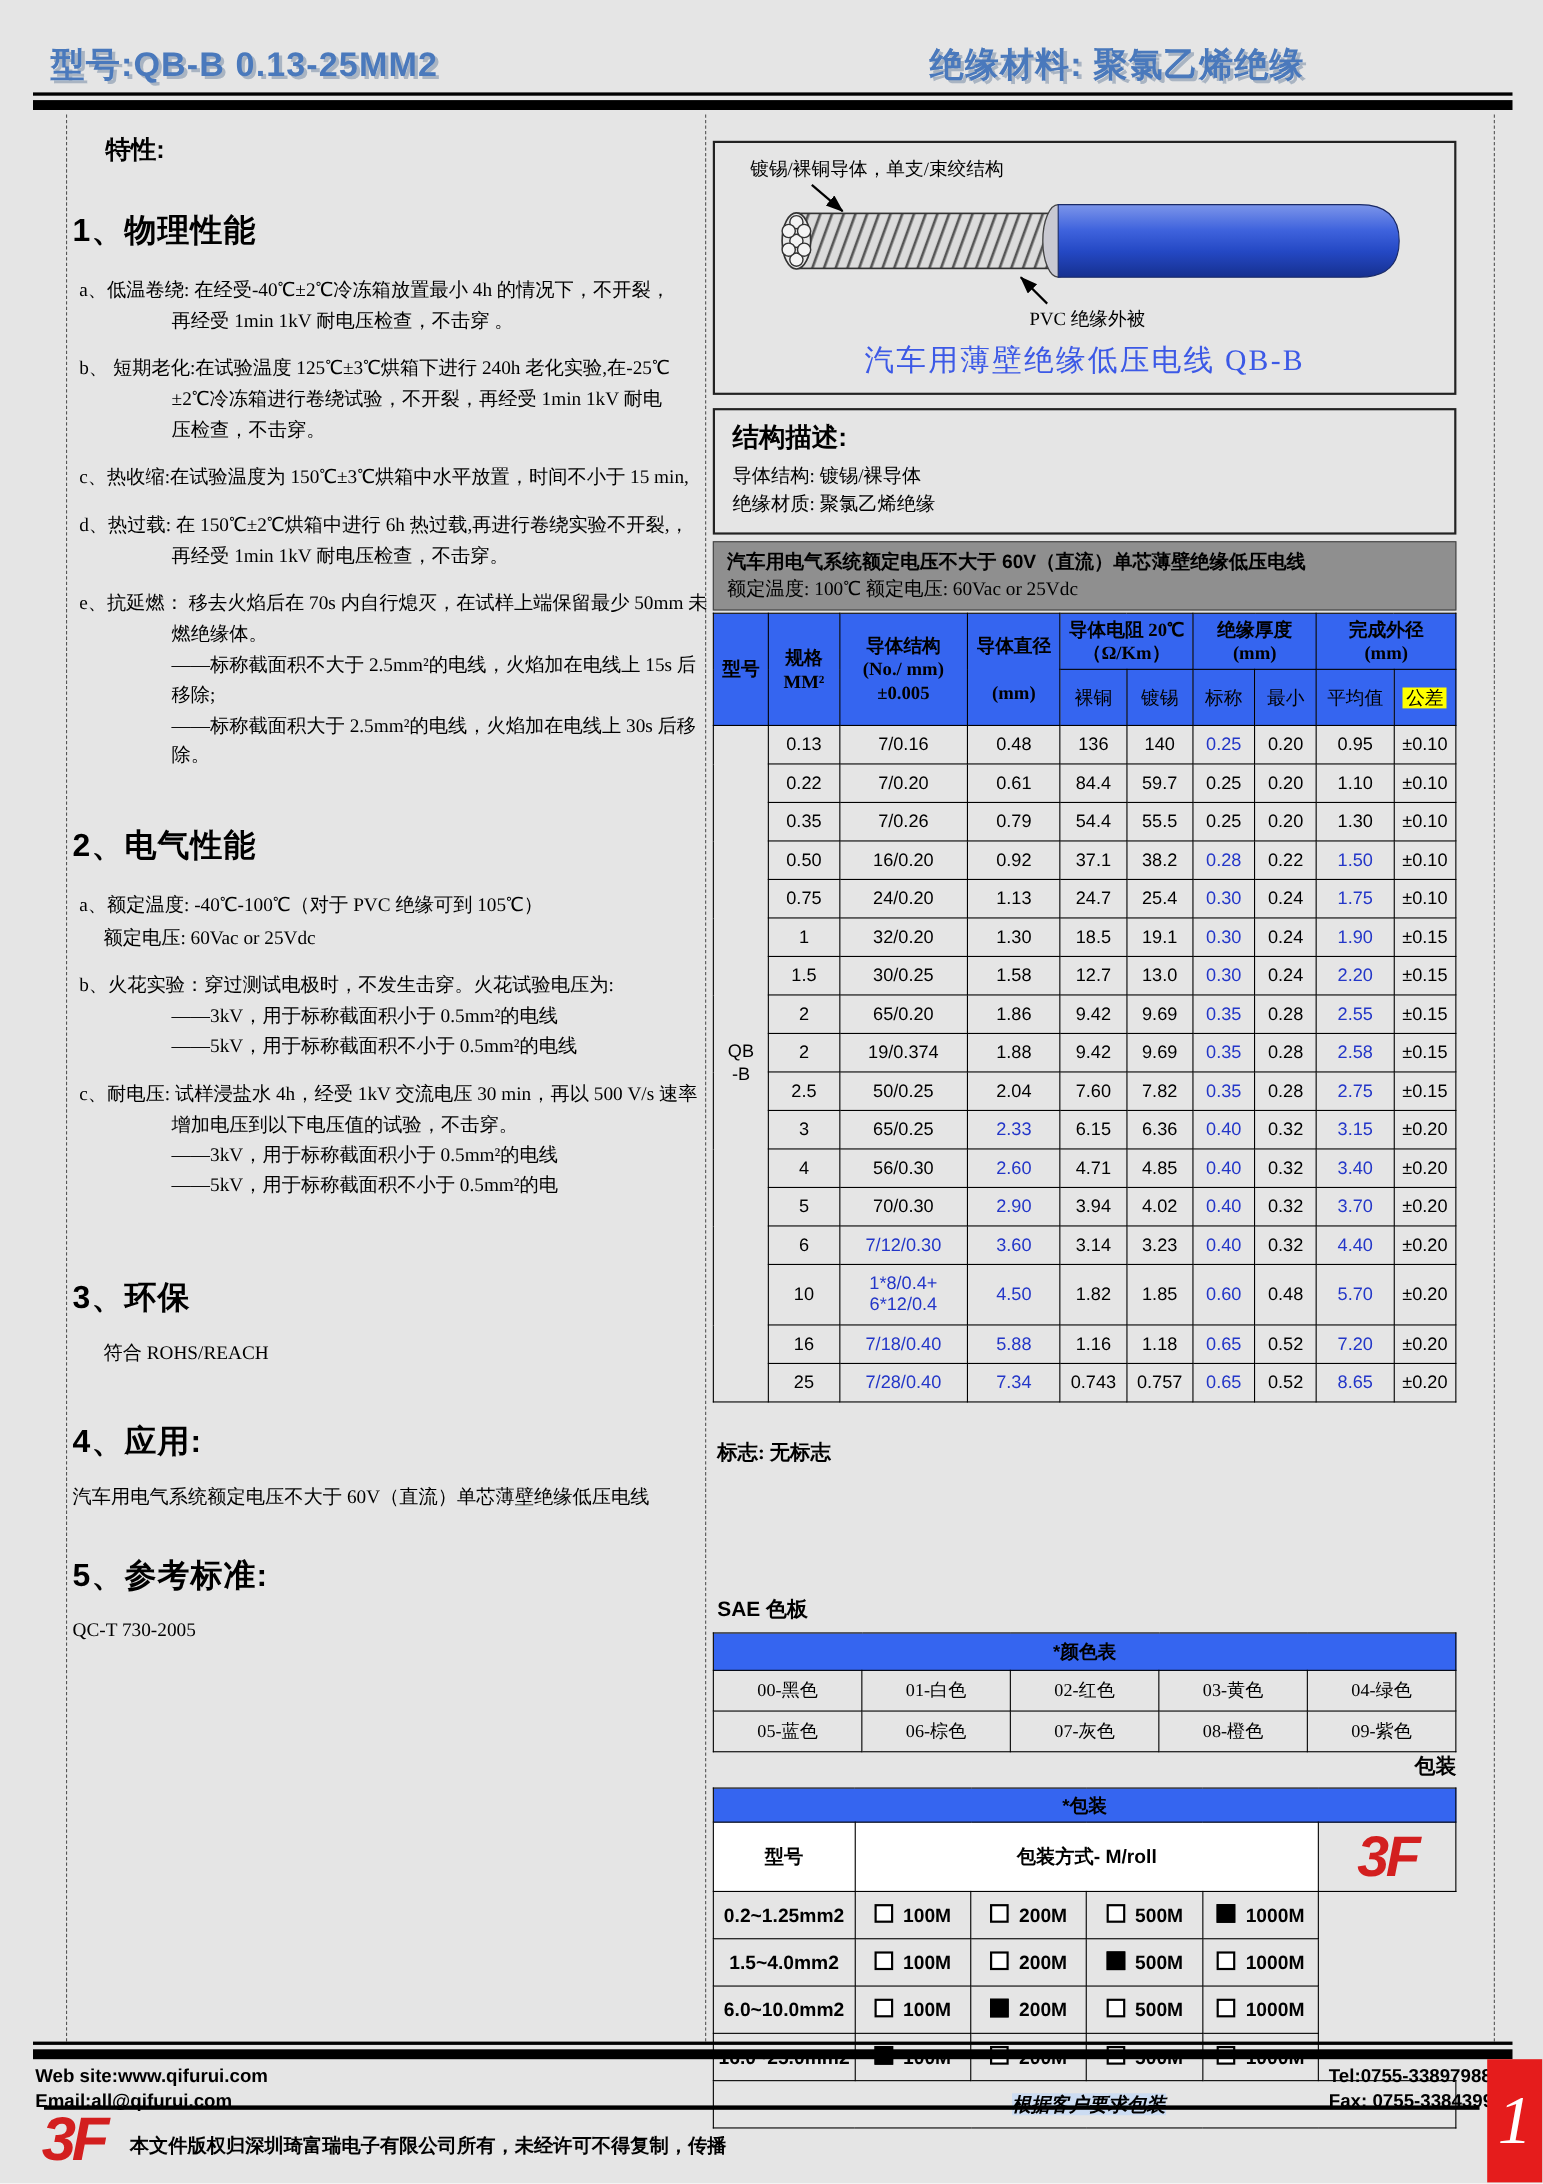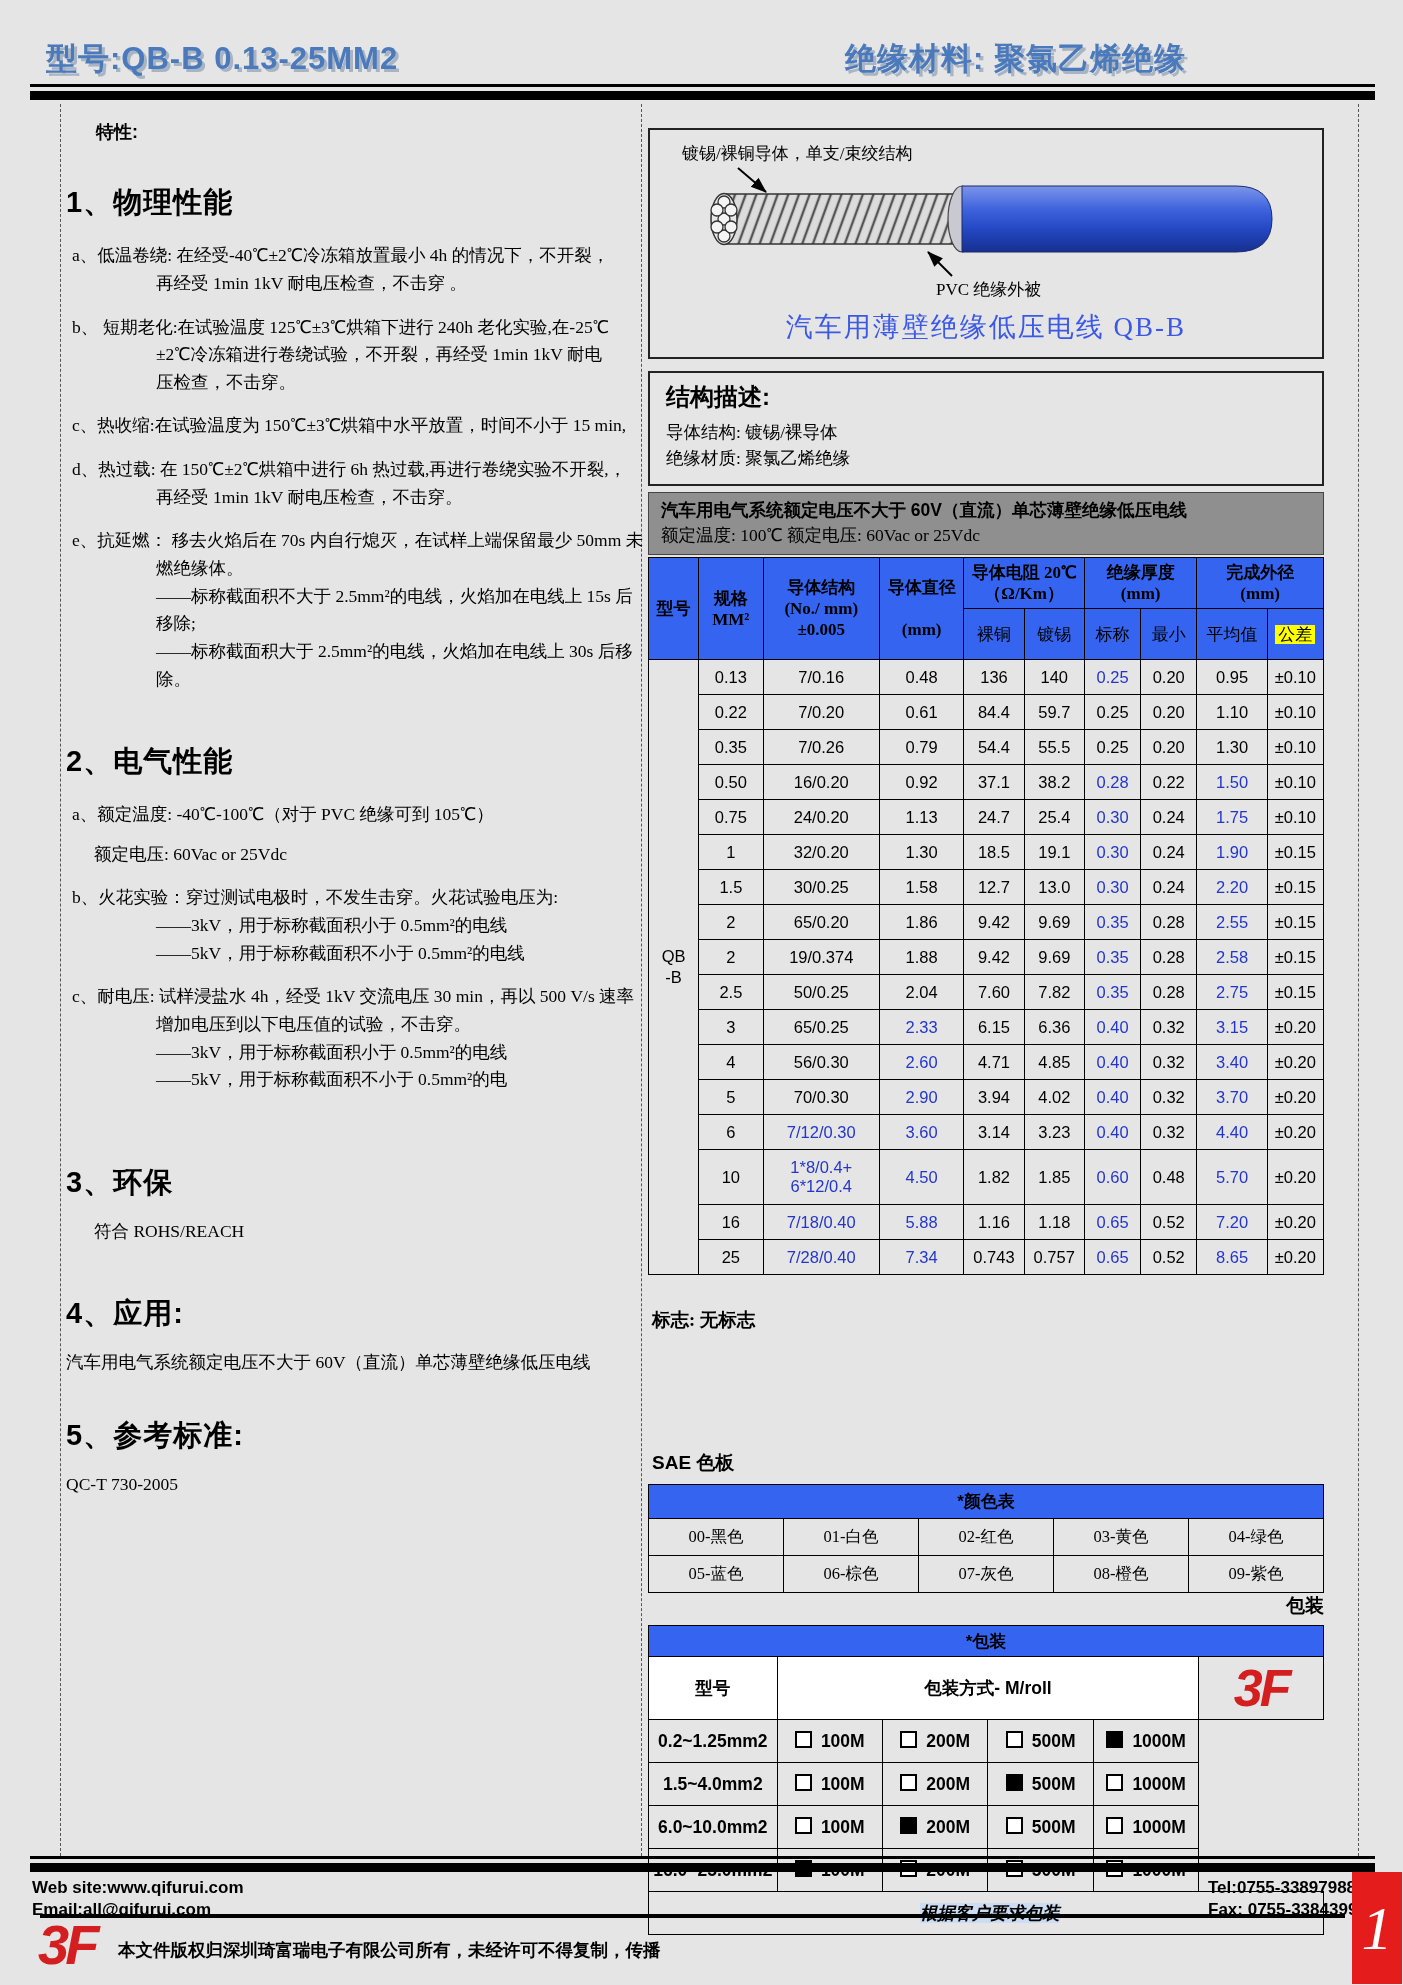--- a/index.html
+++ b/index.html
@@ -13,29 +13,29 @@
   .rule-thin{position:absolute;left:30px;width:1345px;height:3px;background:#000;}
   .rule-thick{position:absolute;left:30px;width:1345px;height:9px;background:#000;}
   .sep-top-thin{top:84px;} .sep-top-thick{top:91px;}
   .sep-bot-thin{top:1856px;} .sep-bot-thick{top:1863px;}
   
   .vdash{position:absolute;top:104px;height:1752px;width:0;border-left:1px dashed #555;}
   .v-left{left:60px;} .v-mid{left:641px;} .v-right{left:1358px;}
   
   .left-col{position:absolute;left:62px;top:106px;width:572px;padding:2px 0 0 10px;
             font-family:"Liberation Serif",serif;font-size:17.5px;line-height:1.58;}
-  .left-title{font-family:"Liberation Sans",sans-serif;font-weight:bold;font-size:18px;margin:10px 0 0 24px;}
+  .left-title{font-family:"Liberation Sans",sans-serif;font-weight:bold;font-size:23px;margin:10px 0 0 24px;}
   .sec-heading{font-family:"Liberation Sans",sans-serif;font-weight:bold;font-size:29px;
                margin:34px 0 12px -6px;letter-spacing:1px;}
   .sec2{margin-top:46px;} .sec3{margin-top:66px;} .sec4{margin-top:46px;} .sec5{margin-top:36px;}
   .line{margin:0;}
   .line.ind0{margin-top:16px;}
   .line.ind1{padding-left:84px;}
   .line.ind2{padding-left:84px;}
-  .line.ind3{padding-left:22px;margin-top:12px;}
+  .line.ind3{padding-left:22px;margin-top:2px;}
   .line.ind4{margin-left:-6px;margin-top:10px;}
   
   .right-col{position:absolute;left:648px;top:118px;width:676px;}
   .wire-box{position:relative;margin-top:10px;height:227px;border:2px solid #222;}
   .wire-svg{position:absolute;left:0;top:0;}
   .wire-label{position:absolute;font-family:"Liberation Serif",serif;font-size:17px;}
   .wire-label.l1{left:32px;top:12px;}
   .wire-label.l2{left:250px;top:148px;margin-left:36px;}
   .product-title{position:absolute;bottom:12px;width:100%;text-align:center;
                  font-family:"Liberation Serif",serif;font-size:27px;letter-spacing:2px;color:#3c59e6;}

